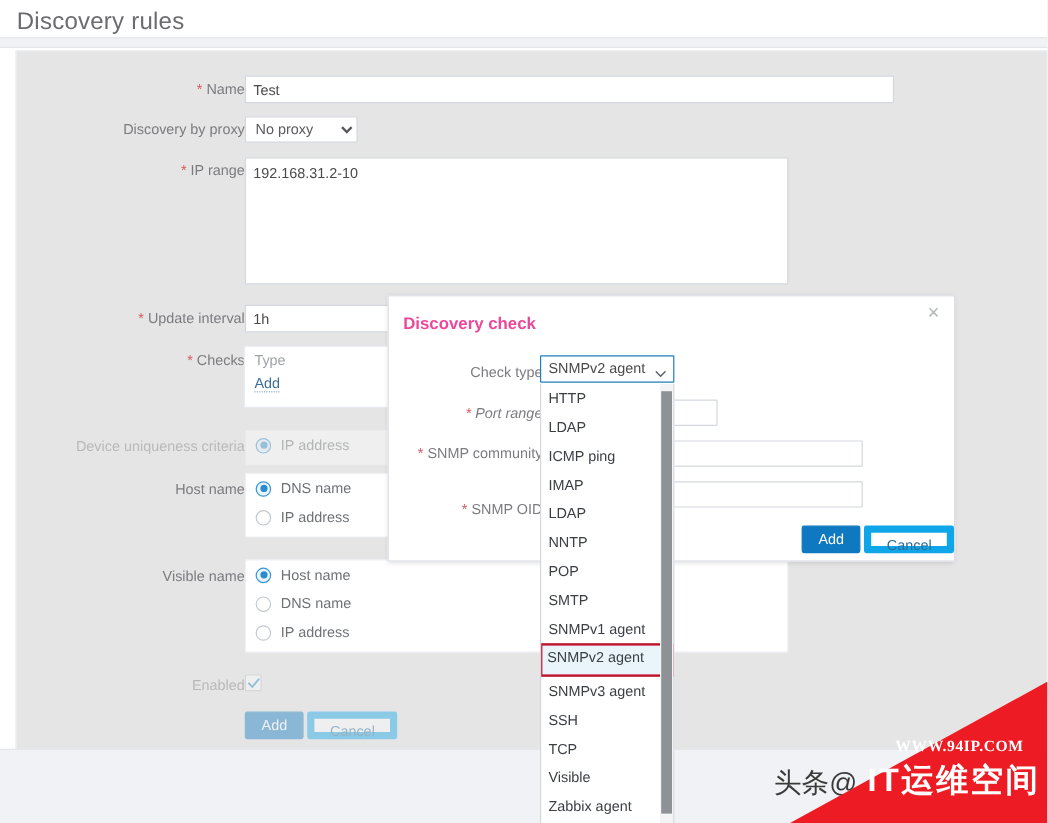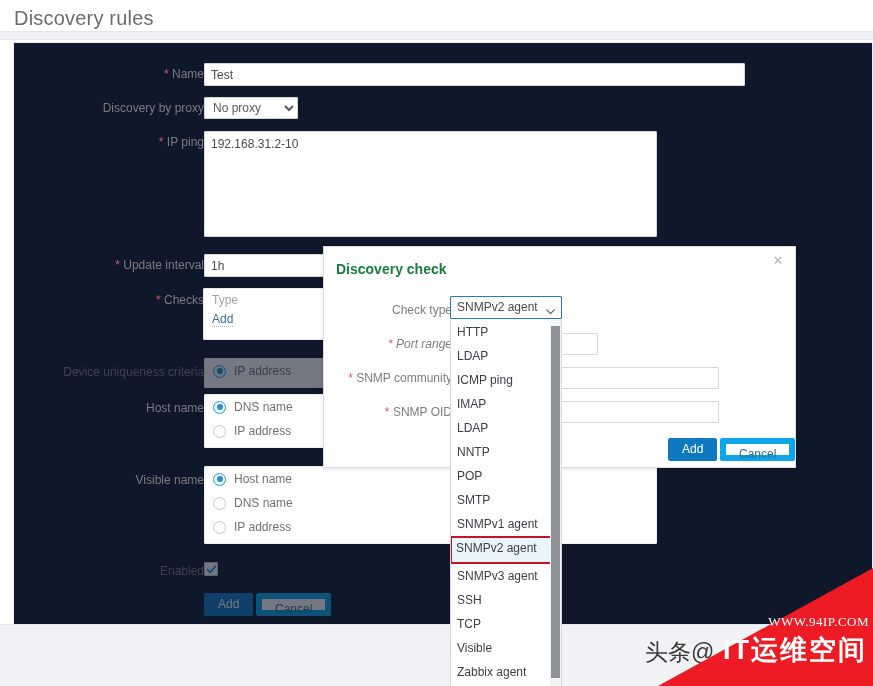--- a/index.html
+++ b/index.html
@@ -29,21 +29,21 @@
     background: #f0f2f5;
     border-top: 1px solid #e3e6ea;
     border-bottom: 1px solid #e3e6ea;
   }
 
   
   #form-card {
     position: absolute;
     left: 13px; top: 42px;
     width: 860px; height: 632px;
-    background: #0f172a;
+    background: #e5e5e5;
     border: 1px solid #ebeef2;
     border-bottom: none;
   }
   .flabel {
     position: absolute;
     text-align: right;
     color: #7c7c80;
     font-size: 12px;
     white-space: nowrap;
   }
@@ -164,21 +164,21 @@
     width: 473px; height: 222px;
     background: #ffffff;
     border: 1px solid #dadee3;
     box-shadow: 0 1px 4px rgba(0,0,0,.13);
     z-index: 40;
   }
   #modal-title {
     position: absolute;
     left: 12px; top: 14px;
     font-size: 14px; font-weight: bold;
-    color: #15803d;
+    color: #ec4899;
   }
   #modal-close {
     position: absolute; right: 9px; top: 6px;
     width: 16px; height: 16px;
     color: #b4b9bf; font-size: 13px;
     line-height: 16px; text-align: center;
     cursor: pointer;
   }
   .mlabel {
     position: absolute;
@@ -265,24 +265,24 @@
   
   #wm-triangle {
     position: absolute;
     right: 0; bottom: 0;
     width: 215px; height: 118px;
     z-index: 90;
     pointer-events: none;
   }
   #wm-url {
     position: absolute;
-    right: 4px; bottom: 56px;
+    right: 20px; bottom: 56px;
     color: #fff;
     font-size: 13px;
-    font-weight: normal;
+    font-weight: bold;
     font-family: "Liberation Serif", serif;
     letter-spacing: .5px;
     z-index: 95;
     margin-top: 28px;
   }
   #wm-brand {
     position: absolute;
     right: 6px; bottom: 18px;
     color: #fff;
     font-size: 27px;
@@ -324,21 +324,21 @@
 
   <div class="flabel" style="left:40px; top:58px; width:150px;">
     <span>Discovery by proxy</span>
   </div>
   <select class="fselect" style="left:190px; top:54px; width:94px;">
     <option>No proxy</option>
   </select>
 
   <div class="flabel" style="left:60px; top:92px; width:130px;">
     <span class="req">*</span>
-    <span>IP ping</span>
+    <span>IP range</span>
   </div>
   <textarea class="finput" style="left: 190px; top: 88px; width: 453px; height: 106px;">192.168.31.2-10</textarea>
 
   <div class="flabel" style="left:55px; top:215px; width:135px;">
     <span class="req">*</span>
     <span>Update interval</span>
   </div>
   <input class="finput" style="left: 190px; top: 211px; width: 453px; height: 23px;" value="1h">
 
   <div class="flabel" style="left:60px; top:250px; width:130px;">
@@ -420,21 +420,21 @@
     <span>Port range</span>
   </div>
   <input class="minput" style="left: 133px; top: 86px; width: 141px;" value="">
 
   <div class="mlabel" style="left:8px; top:124px; width:120px;">
     <span class="req">*</span>
     <span>SNMP community</span>
   </div>
   <input class="minput" style="left: 133px; top: 120px; width: 262px;" value="">
 
-  <div class="mlabel" style="left:38px; top:158px; width:90px;">
+  <div class="mlabel" style="left:38px; top:170px; width:90px;">
     <span class="req">*</span>
     <span>SNMP OID</span>
   </div>
   <input class="minput" style="left: 133px; top: 154px; width: 262px;" value="">
 
   <div class="btn btn-primary" style="left:344px; top:191px;">Add</div>
   <div class="btn btn-secondary" style="left:396px; top:191px;">Cancel</div>
 </div>
 
 <div id="checktype-select">

